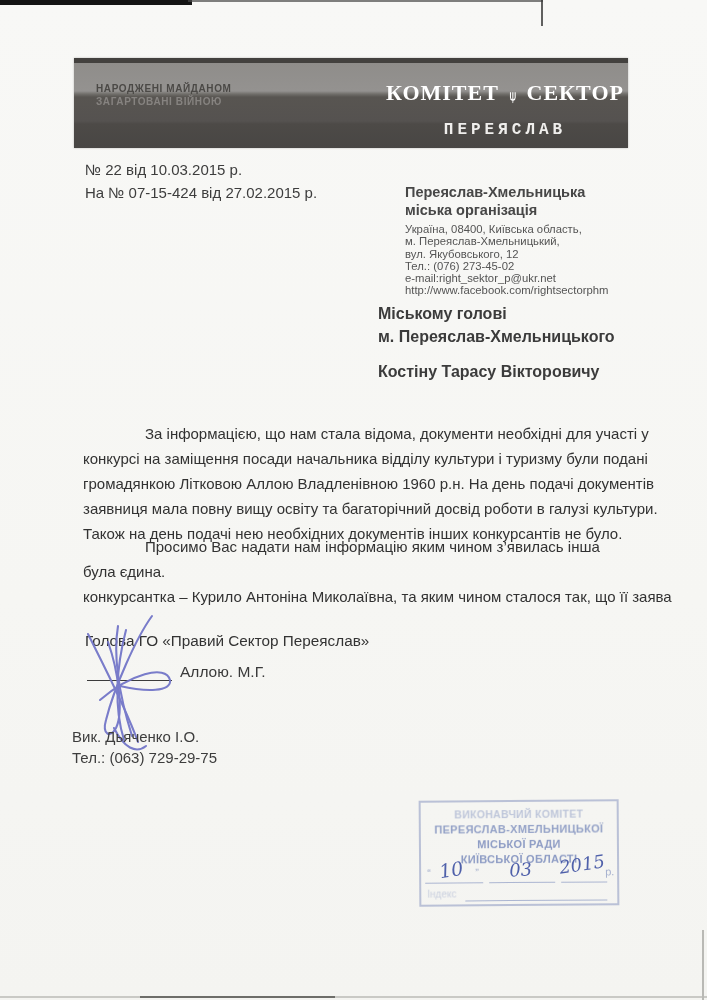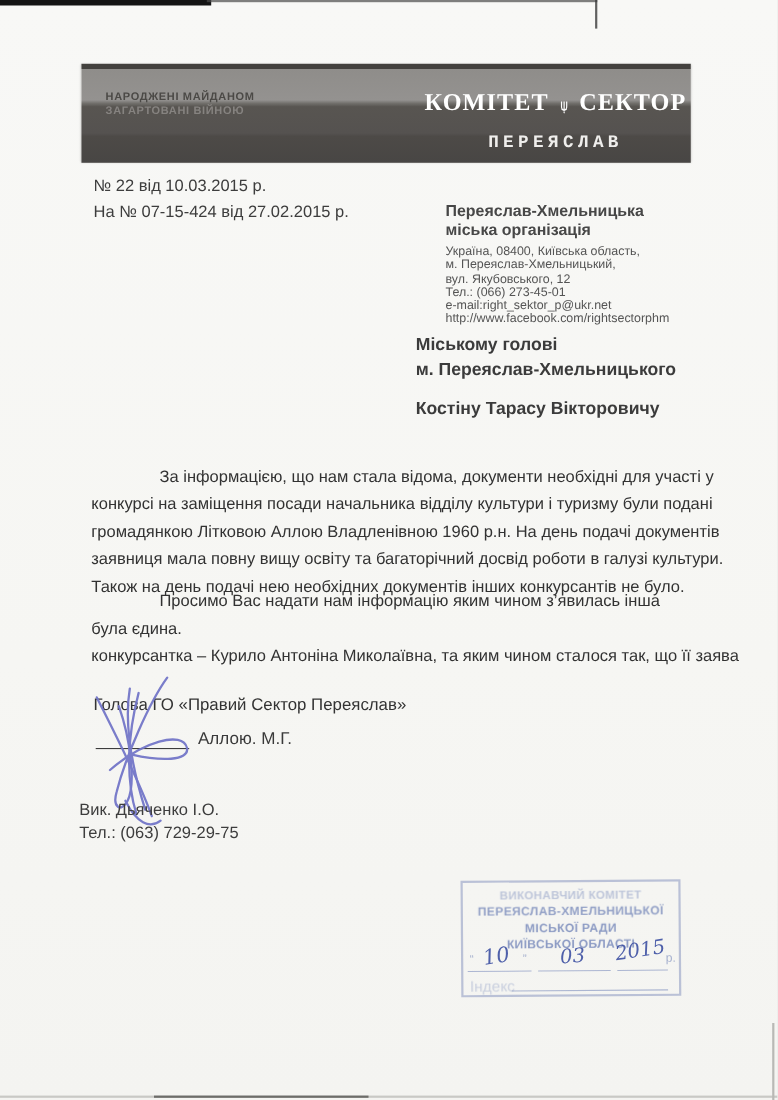--- a/index.html
+++ b/index.html
@@ -127,21 +127,21 @@
 
   <div class="org-block">
     <div class="org-title">
       <div>Переяслав-Хмельницька</div>
       <div>міська організація</div>
     </div>
     <div class="org-addr">
       <div>Україна, 08400, Київська область,</div>
       <div>м. Переяслав-Хмельницький,</div>
       <div>вул. Якубовського, 12</div>
-      <div>Тел.: (066) 273-45-01</div>
+      <div>Тел.: (076) 273-45-02</div>
       <div>e-mail:right_sektor_p@ukr.net</div>
       <div>http://www.facebook.com/rightsectorphm</div>
     </div>
   </div>
 
   <div class="addressee">
     <div>Міському голові</div>
     <div>м. Переяслав-Хмельницького</div>
     <div class="name">Костіну Тарасу Вікторовичу</div>
   </div>
@@ -188,17 +188,17 @@
     </div>
     <span class="stamp-el" style="left:6px; top:64px; font-size:11px;">“</span>
     <span class="hand" style="left:18px; top:56px; font-size:19px; transform:rotate(-9deg);">10</span>
     <span class="stamp-el" style="left:54px; top:64px; font-size:11px;">”</span>
     <div class="stamp-u" style="left:4px; top:79px; width:58px;"></div>
     <div class="stamp-u" style="left:68px; top:79px; width:66px;"></div>
     <span class="hand" style="left:88px; top:57px; font-size:18px; transform:rotate(-4deg);">03</span>
     <div class="stamp-u" style="left:140px; top:79px; width:46px;"></div>
     <span class="hand" style="left:138px; top:52px; font-size:18px; transform:rotate(-8deg);">2015</span>
     <span class="stamp-el" style="left:184px; top:64px; font-size:11px;">р.</span>
-    <span class="stamp-el" style="left:6px; top:86px; font-size:14px; opacity:.55; filter:blur(.4px);">Індекс</span>
+    <span class="stamp-el" style="left:6px; top:86px; font-size:10px; opacity:.55; filter:blur(.4px);">Індекс</span>
     <div class="stamp-u" style="left:44px; top:97px; width:142px;"></div>
   </div>
 
 </div>
 
 </body></html>

